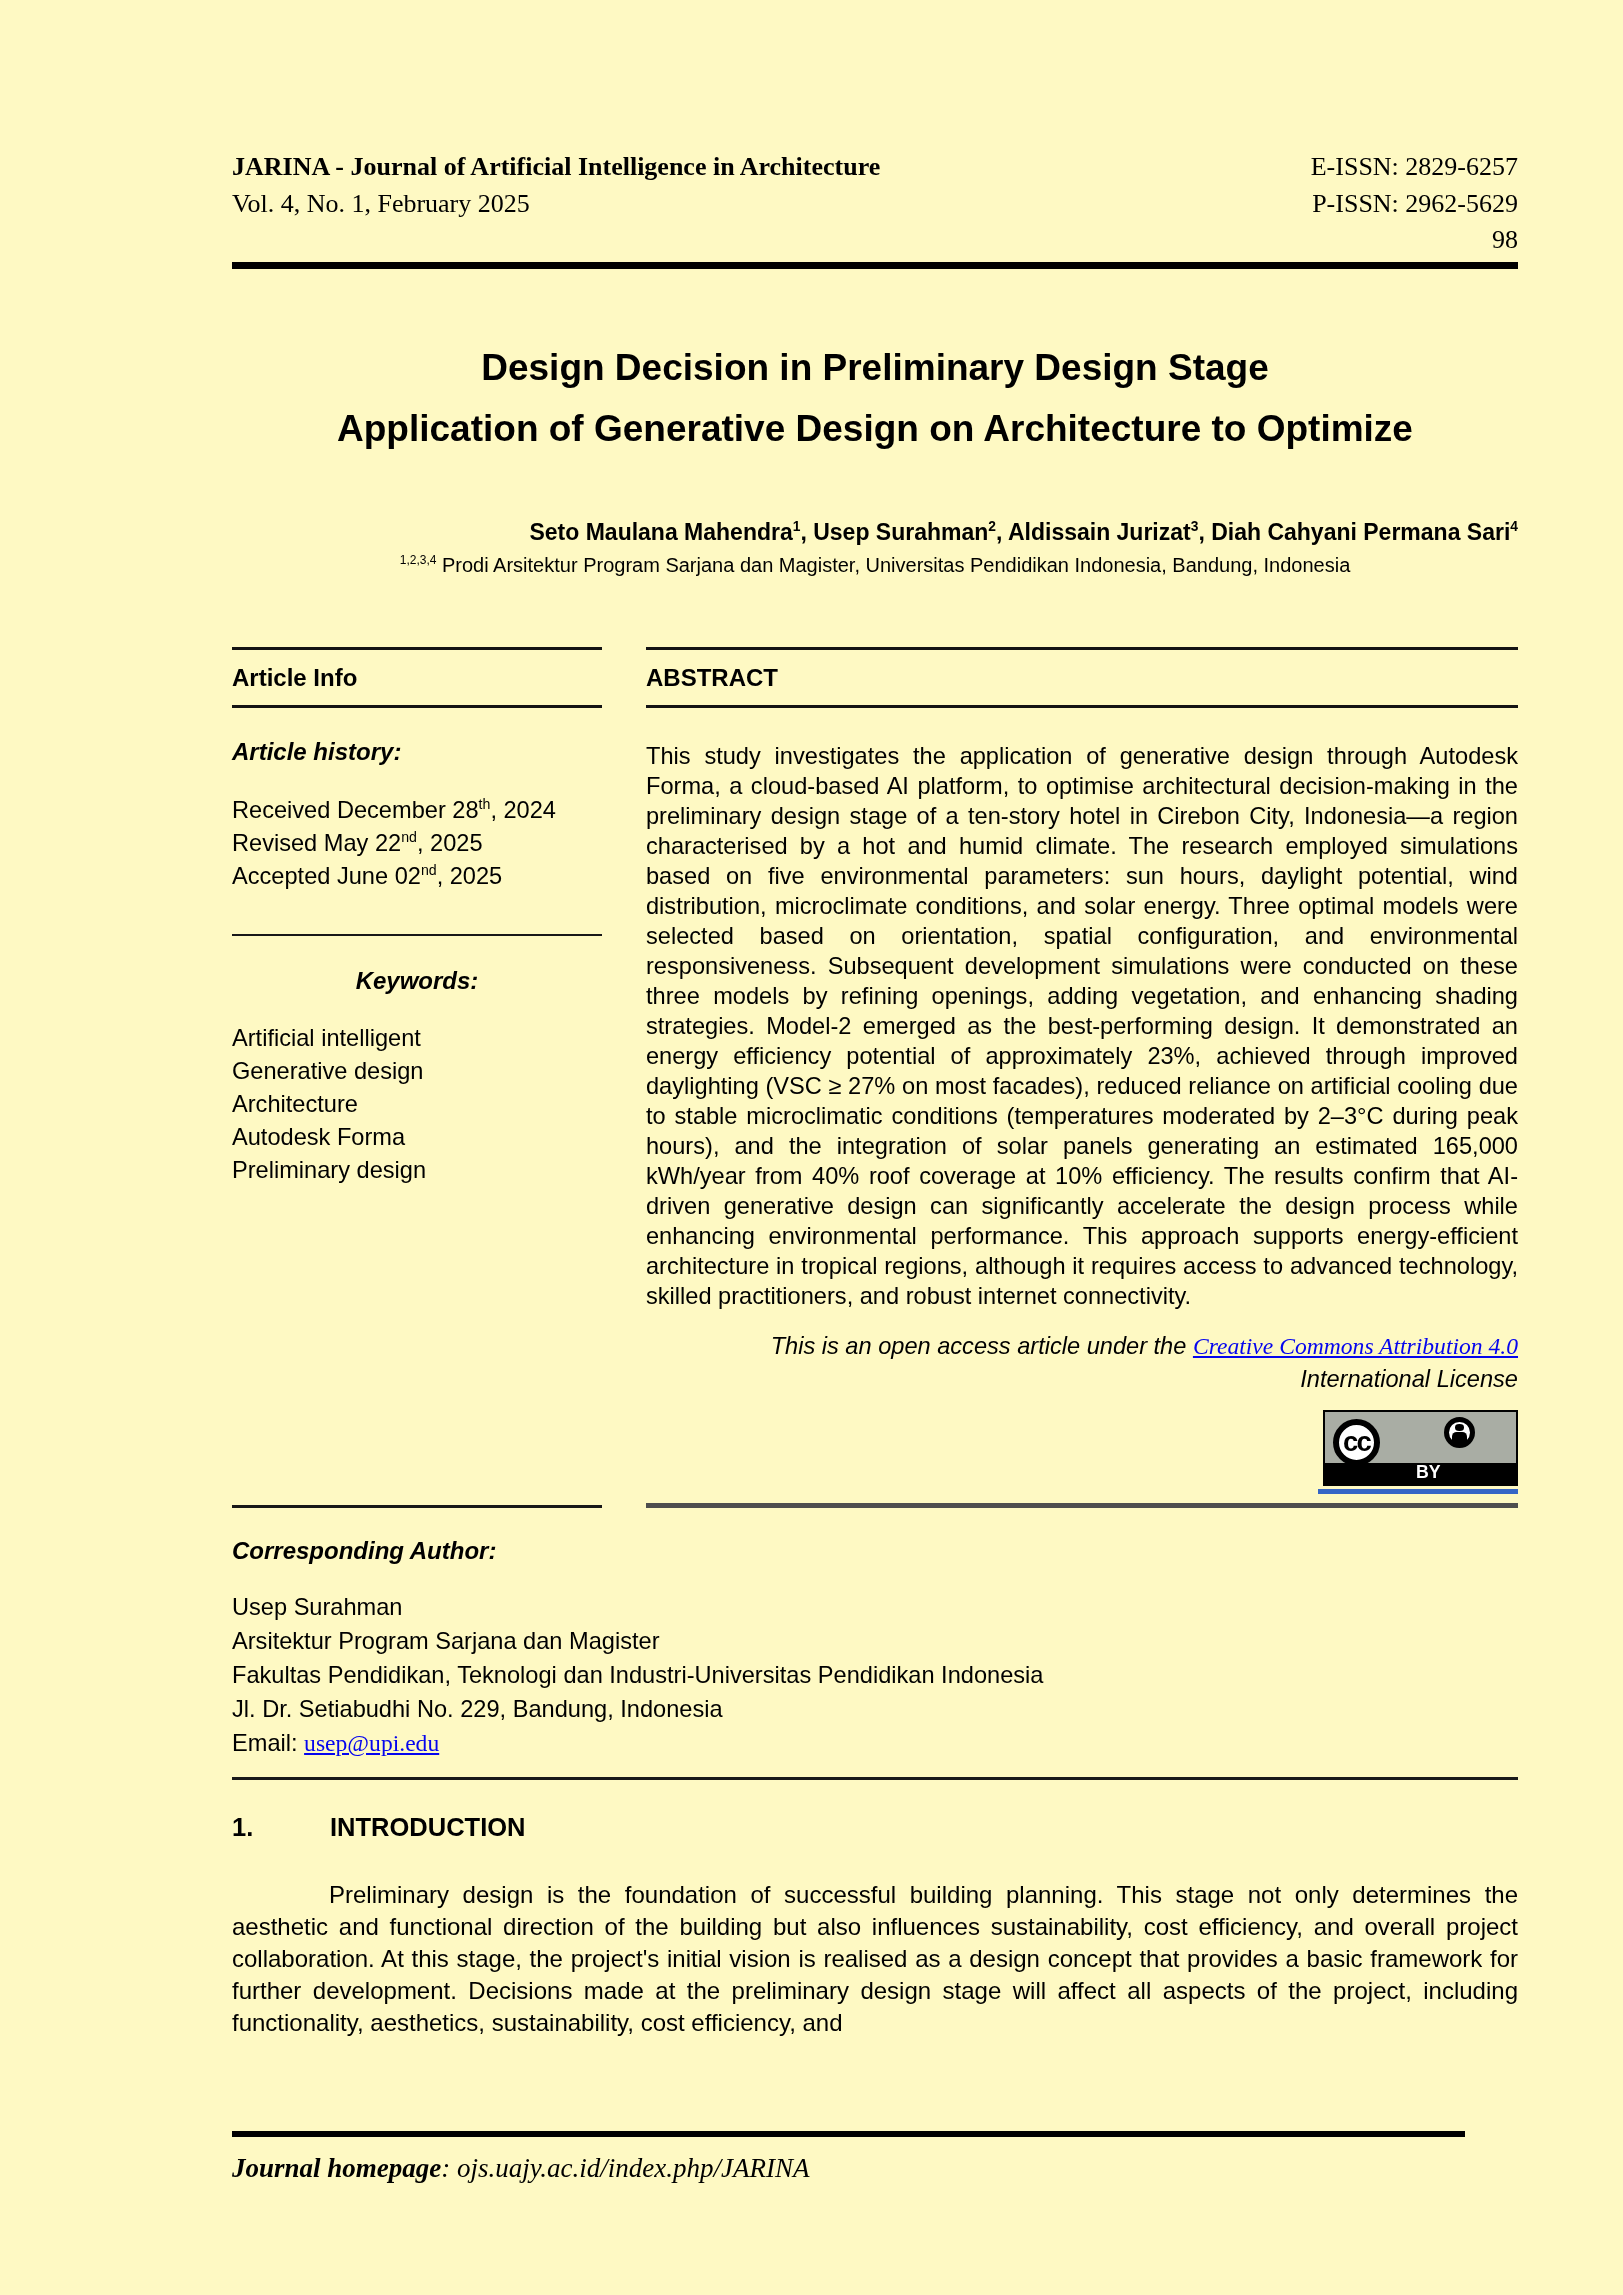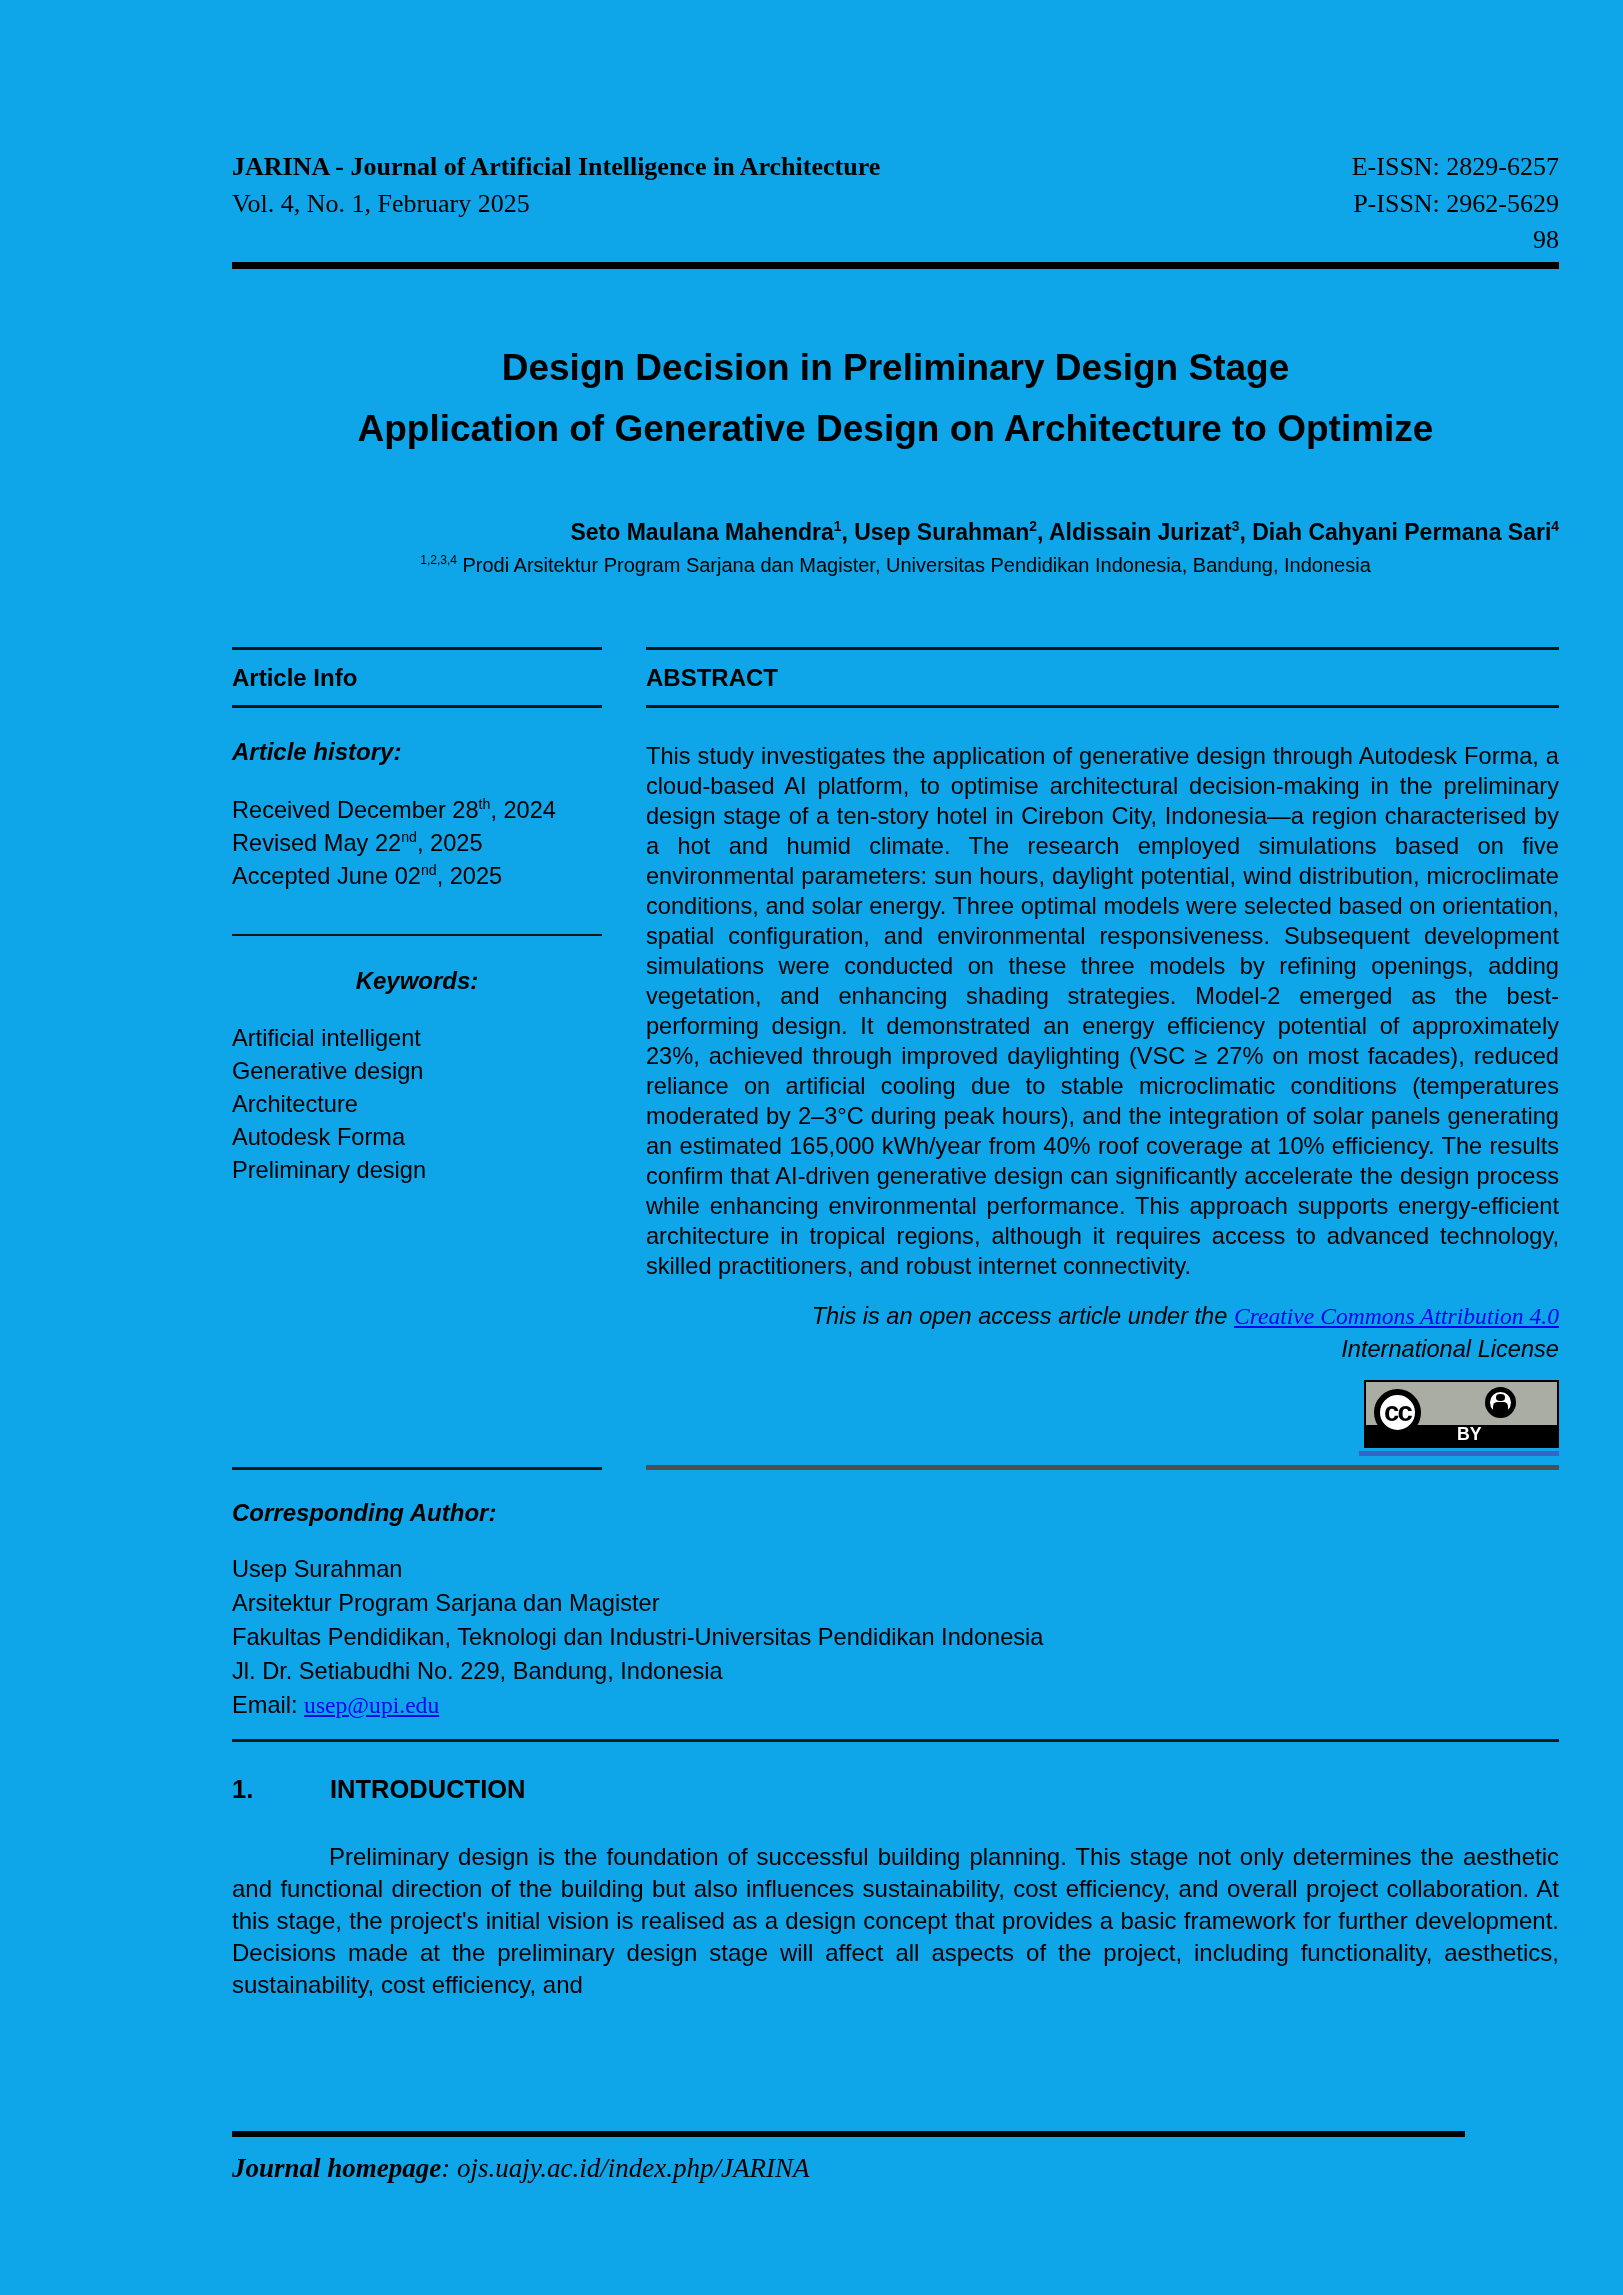--- a/index.html
+++ b/index.html
@@ -1,24 +1,24 @@
 <!DOCTYPE html>
 <html style="font-size:10.5px"><head>
 <meta charset="utf-8">
 <style>
   * { margin:0; padding:0; box-sizing:border-box; }
   html, body { background:#ffffff; }
   body { width:1623px; }
   .page {
     position:relative;
     width:1623px; height:2295px;
-    background:#0ea5e9;
+    background:#fef9c3;
     color:#000;
     font-family:"Liberation Sans", sans-serif;
-    padding:0 64px 0 232px;
+    padding:0 105px 0 232px;
     overflow:hidden;
   }
   sup { vertical-align:super; font-size:60%; line-height:0; }
 
   
   .header { padding-top:148px; font-family:"Liberation Serif", serif; font-size:26px; }
   .header-row { display:flex; justify-content:space-between; line-height:37px; }
   .header-left .l1 { font-weight:bold; }
   .header-right { text-align:right; }
   .page-number { text-align:right; line-height:35px; }
@@ -48,21 +48,21 @@
 
   .col-right .col-body { display:flex; flex-direction:column; padding-top:33px; }
   .abstract-text { font-size:23.6px; line-height:30px; text-align:justify; }
   .license { margin-top:18.3px; text-align:right; font-style:italic; font-size:23.6px; line-height:33px; }
   a.link { color:#0505ee; text-decoration:underline;font-family:Liberation Serif, serif; }
 
   
   .badge-wrap { display:flex; flex-direction:column; align-items:flex-end; margin-top:14.4px; padding-bottom:9.2px; }
   .badge {
     position:relative; display:block;
-    width:195px; height:68px;
+    width:195px; height:76px;
     background:#a9ada4;
     border:2.6px solid #000;
     text-decoration:none;
   }
   .by-strip {
     position:absolute; left:0; right:0; bottom:0; height:21px;
     background:#000;
   }
   .by-text {
     position:absolute; left:50%; transform:translateX(-18%); top:-1.3px;

